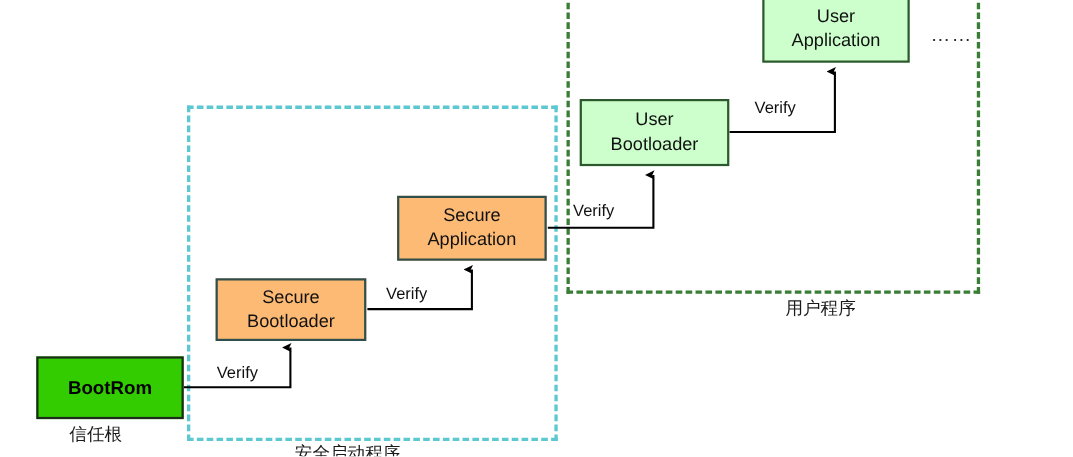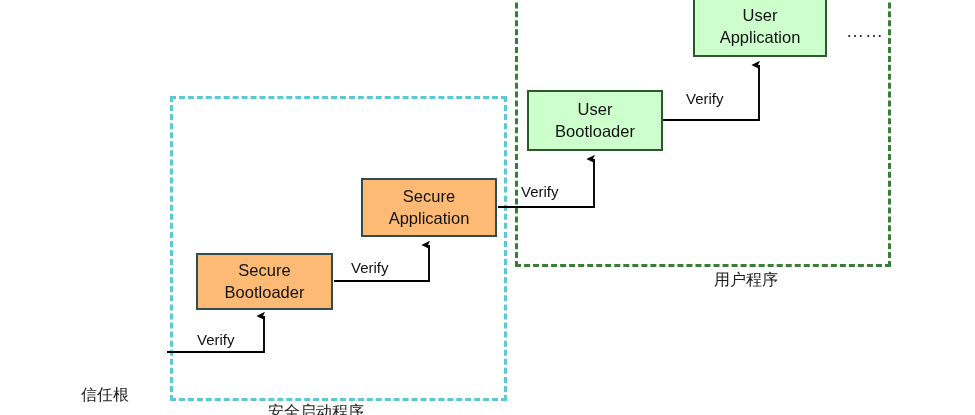--- a/index.html
+++ b/index.html
@@ -102,20 +102,23 @@
 
     <path d="M 167 352 L 264 352 L 264 316" fill="none" stroke="#000000" stroke-width="1.9" marker-end="url(#arrowhead)"></path>
 
     <path d="M 334 281 L 429 281 L 429 245" fill="none" stroke="#000000" stroke-width="1.9" marker-end="url(#arrowhead)"></path>
 
     <path d="M 498 207 L 594 207 L 594 159" fill="none" stroke="#000000" stroke-width="1.9" marker-end="url(#arrowhead)"></path>
 
     <path d="M 663 120 L 759 120 L 759 65" fill="none" stroke="#000000" stroke-width="1.9" marker-end="url(#arrowhead)"></path>
   </svg>
 
+  <div class="box box-root" style="left:33px; top:324px; width:134px; height:57px;">
+    <span>BootRom</span>
+  </div>
 
   <div class="box box-secure" style="left:196px; top:253px; width:137px; height:57px;">
     <span>
       <span>Secure</span><br>
       <span>Bootloader</span>
     </span>
   </div>
 
   <div class="box box-secure" style="left:361px; top:178px; width:136px; height:59px;">
     <span>
@@ -139,21 +142,21 @@
   </div>
 
   <div class="edge-label" style="left:197px; top:331px;">Verify</div>
 
   <div class="edge-label" style="left:351px; top:259px;">Verify</div>
 
   <div class="edge-label" style="left:521px; top:183px;">Verify</div>
 
   <div class="edge-label" style="left:686px; top:90px;">Verify</div>
 
-  <div class="zone-label" style="left:81px; top:385px;">信任根</div>
+  <div class="zone-label" style="left:63px; top:385px;">信任根</div>
 
   <div class="zone-label" style="left:268px; top:402px;">安全启动程序</div>
 
   <div class="zone-label" style="left:702px; top:270px;margin-left:12px;">用户程序</div>
 
   <div class="dots" style="left:846px; top:21px;">……</div>
 
 </div>
 
 </body></html>

